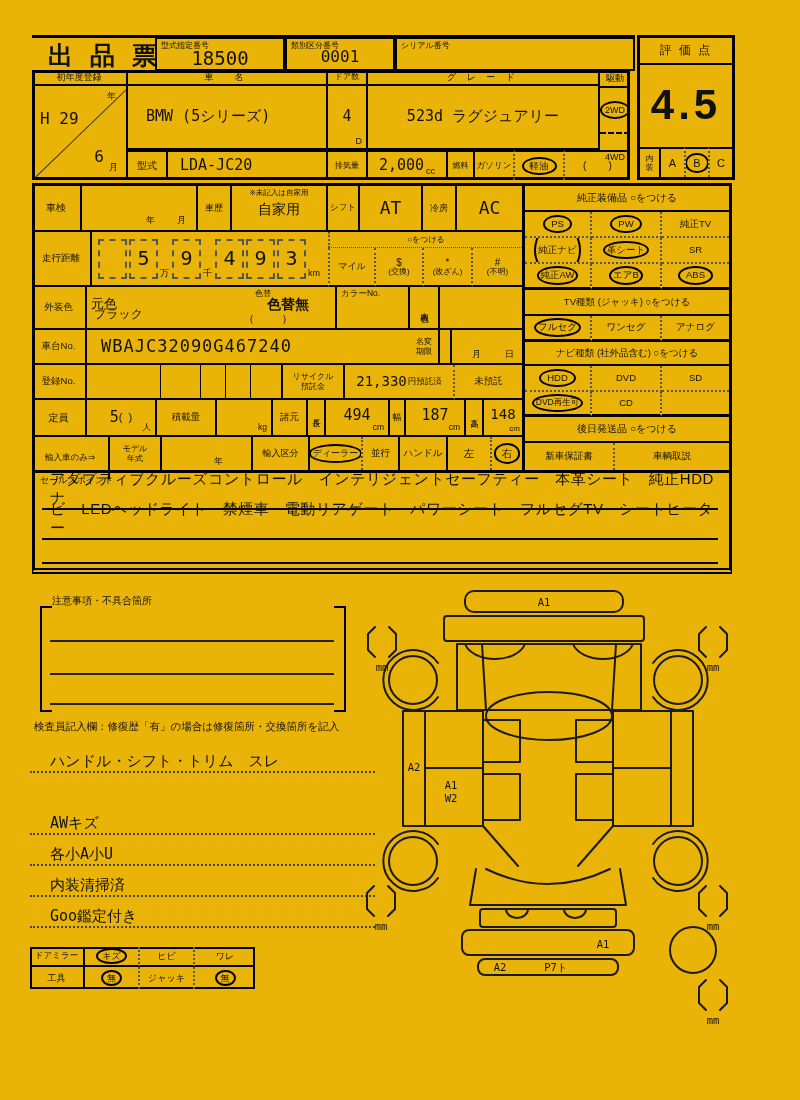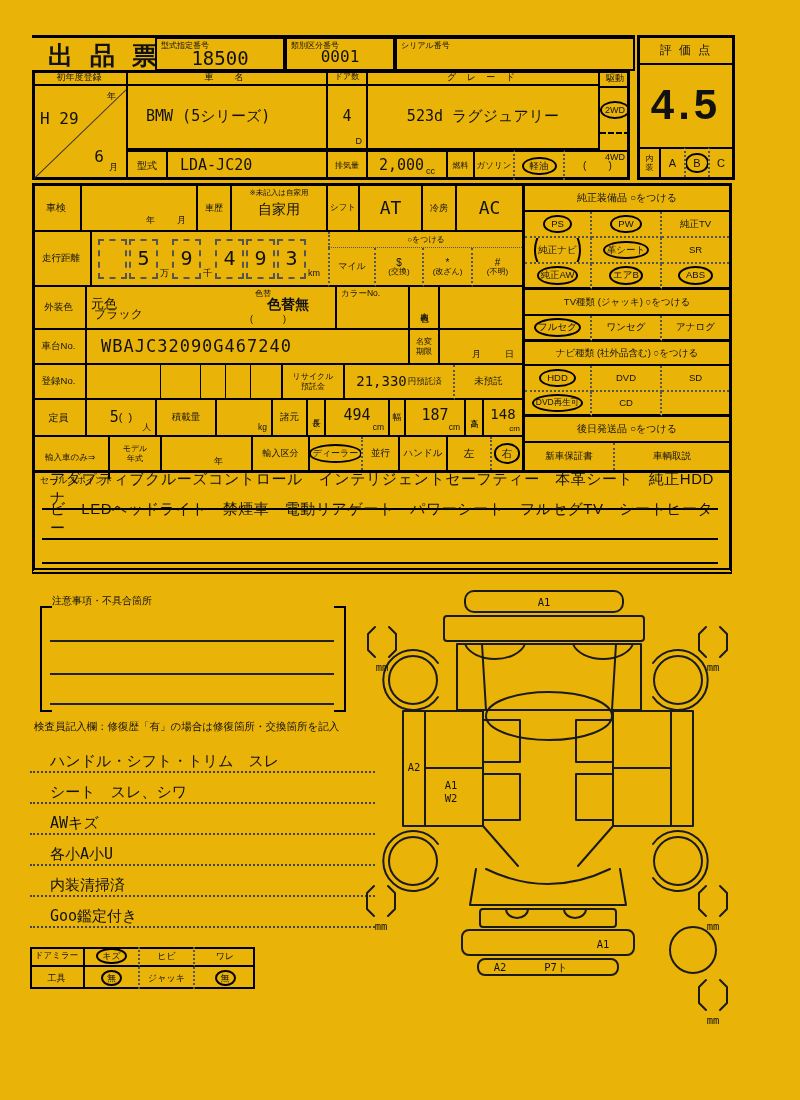--- a/index.html
+++ b/index.html
@@ -170,21 +170,21 @@
   </div>
   <div class="c br bb" style="left:337px;top:287px;width:73px;height:43px">
       <span class="small-lab" style="font-size:8.5px">カラーNo.</span>
     </div>
   <div class="c br bb" style="left:410px;top:287px;width:30px;height:43px">
       <span class="vert" style="font-size:8.5px">内装色</span>
     </div>
   <div class="c bb" style="left:440px;top:287px;width:82px;height:43px"></div>
 
   <div class="c br bb" style="left:32px;top:330px;width:55px;height:35px;font-size:9.5px">車台No.</div>
-  <div class="c br bb" style="left:87px;top:330px;width:323px;height:35px;justify-content:flex-start;padding-left:14px">
+  <div class="c br bb" style="left:87px;top:330px;width:365px;height:35px;justify-content:flex-start;padding-left:14px">
       <span class="mono" style="font-size:17px;letter-spacing:1px">WBAJC32090G467240</span>
     </div>
   <div class="c br bb" style="left:410px;top:330px;width:30px;height:35px;flex-direction:column;font-size:8px;line-height:10px">
     <span>名変</span>
       <span>期限</span>
   </div>
   <div class="c bb" style="left:440px;top:330px;width:82px;height:35px;justify-content:flex-end;align-items:flex-end;padding:0 8px 4px 0;gap:24px;font-size:9px">
     <span>月</span>
       <span>日</span>
   </div>
@@ -330,21 +330,20 @@
 
   <div class="c" style="left:52px;top:594px;width:160px;height:14px;font-size:10px;justify-content:flex-start">注意事項・不具合箇所</div>
   <div style="position:absolute;left:40px;top:606px;width:12px;height:106px;border-left:2.5px solid #000;border-top:2.5px solid #000;border-bottom:2.5px solid #000"></div>
   <div style="position:absolute;left:334px;top:606px;width:12px;height:106px;border-right:2.5px solid #000;border-top:2.5px solid #000;border-bottom:2.5px solid #000"></div>
   <div class="uline" style="left:50px;top:640px;width:284px"></div>
   <div class="uline" style="left:50px;top:673px;width:284px"></div>
   <div class="uline" style="left:50px;top:703px;width:284px"></div>
 
   <div class="c" style="left:34px;top:718px;width:340px;height:16px;font-size:10.5px;justify-content:flex-start;text-align:left">検査員記入欄：修復歴「有」の場合は修復箇所・交換箇所を記入</div>
   <div class="dotline" style="left:30px;top:742px;width:345px;height:31px">ハンドル・シフト・トリム　スレ</div>
-  <div class="dotline" style="left:30px;top:773px;width:345px;height:31px">シート　スレ、シワ</div>
   <div class="dotline" style="left:30px;top:804px;width:345px;height:31px">AWキズ</div>
   <div class="dotline" style="left:30px;top:835px;width:345px;height:31px">各小A小U</div>
   <div class="dotline" style="left:30px;top:866px;width:345px;height:31px">内装清掃済</div>
   <div class="dotline" style="left:30px;top:897px;width:345px;height:31px">Goo鑑定付き</div>
 
   <div style="position:absolute;left:30px;top:947px;width:225px;height:42px;border:2.5px solid #000"></div>
   <div class="c br bb" style="left:30px;top:947px;width:55px;height:20px;font-size:8.5px">ドアミラー</div>
   <div class="c brd bb" style="left:85px;top:947px;width:55px;height:20px;font-size:9px">
       <span class="circ on" style="padding:0 2px">キズ</span>
     </div>

